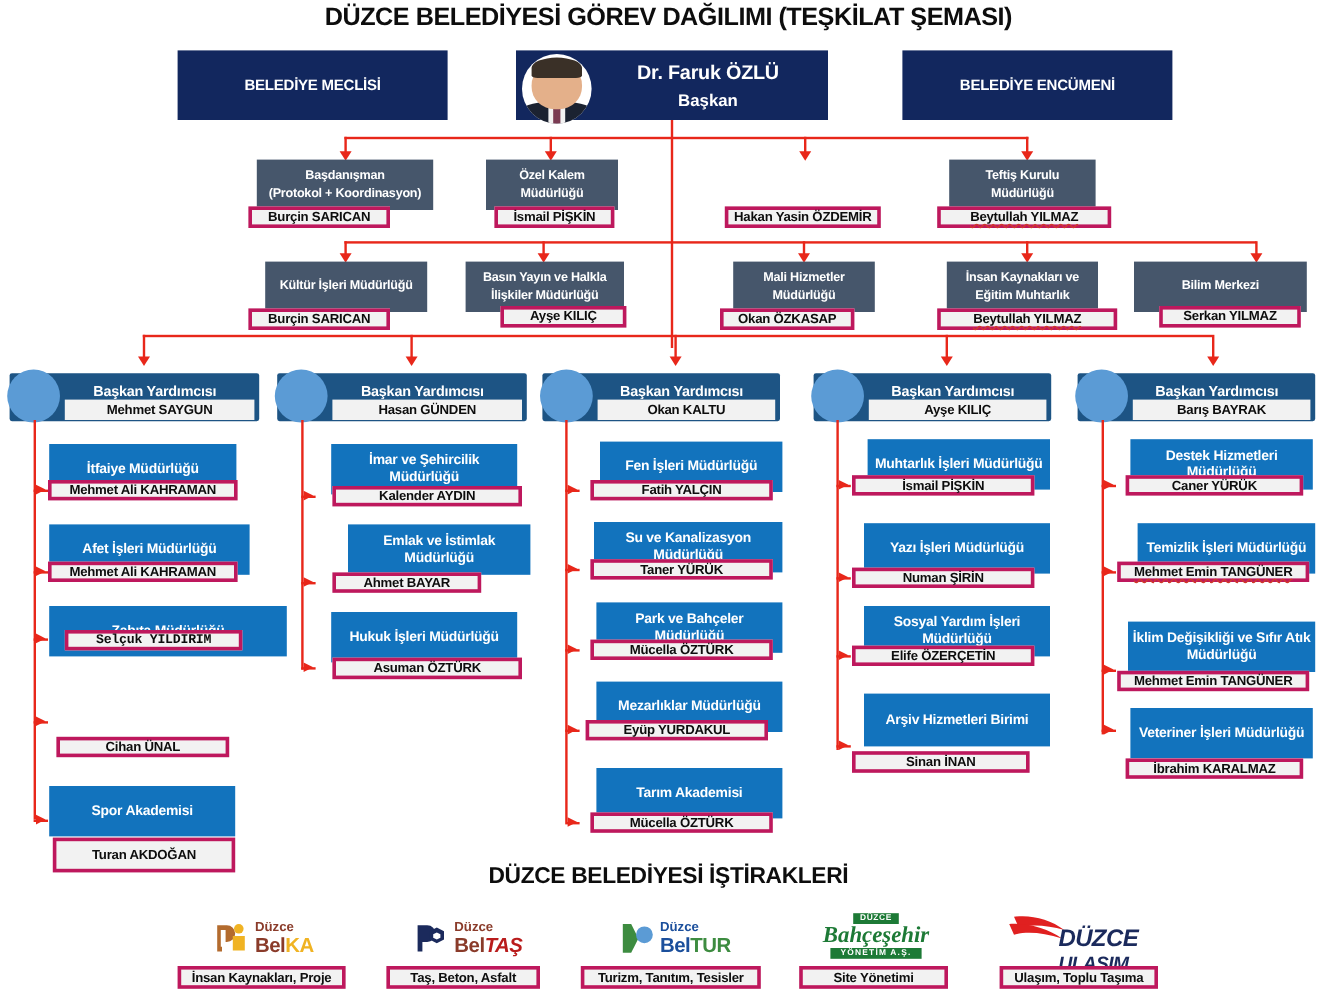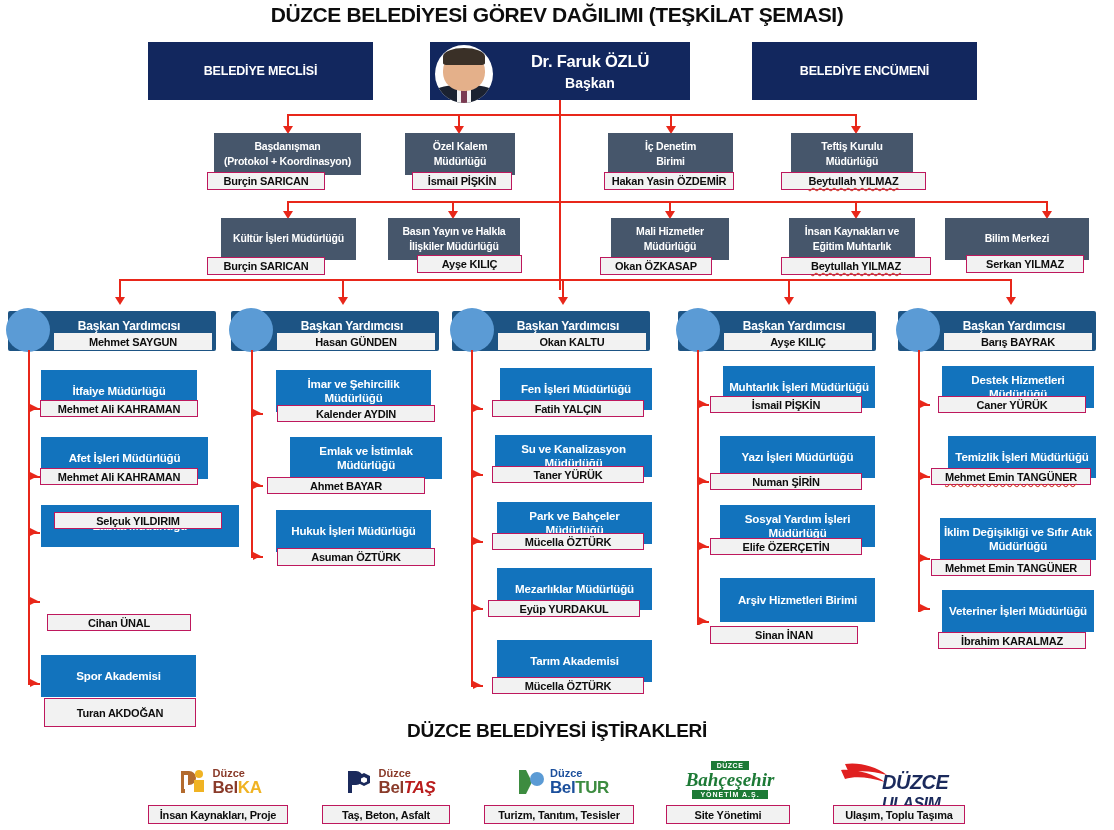--- a/index.html
+++ b/index.html
@@ -159,21 +159,21 @@
     line-height:1.2;
     letter-spacing:-0.2px;
     padding:0 4px;
     box-sizing:border-box;
   }
 
   
   .nameplate{
     position:absolute;
     background:#f2f2f2;
-    border:1px solid #be185d;
+    border:3px solid #be185d;
     display:flex;
     align-items:center;
     justify-content:center;
     font-size:11px;
     font-weight:bold;
     color:#0d0d0d;
     letter-spacing:-0.2px;
     text-align:center;
     box-sizing:border-box;
     white-space:nowrap;
@@ -270,24 +270,20 @@
     <span>(Protokol + Koordinasyon)</span>
   </div>
   <div class="nameplate" style="left:207px;top:172px;width:118px;height:18px;">Burçin SARICAN</div>
 
   <div class="greybox" style="left:405px;top:133px;width:110px;height:42px;">
     <span>Özel Kalem</span>
     <span>Müdürlüğü</span>
   </div>
   <div class="nameplate" style="left:412px;top:172px;width:100px;height:18px;">İsmail PİŞKİN</div>
 
-  <div class="greybox" style="left:608px;top:133px;width:125px;height:42px;">
-    <span>İç Denetim</span>
-    <span>Birimi</span>
-  </div>
   <div class="nameplate" style="left:604px;top:172px;width:130px;height:18px;">Hakan Yasin ÖZDEMİR</div>
 
   <div class="greybox" style="left:791px;top:133px;width:122px;height:42px;">
     <span>Teftiş Kurulu</span>
     <span>Müdürlüğü</span>
   </div>
   <div class="nameplate wavy" style="left:781px;top:172px;width:145px;height:18px;">Beytullah  YILMAZ</div>
 
   <div class="rl h" style="left:287px;top:201px;width:760px;"></div>
   <div class="rl v" style="left:287px;top:201px;height:12px;"></div>
@@ -361,21 +357,21 @@
     </div>
   <div class="arrow-right" style="left:30px;top:472px;"></div>
   <div class="rl h" style="left:28px;top:476px;width:12px;"></div>
   <div class="nameplate" style="left:40px;top:468px;width:158px;height:17px;">Mehmet Ali KAHRAMAN</div>
 
   <div class="deptbox" style="left:41px;top:505px;width:198px;height:42px;">
     <span>Zabıta Müdürlüğü</span>
     </div>
   <div class="arrow-right" style="left:30px;top:528px;"></div>
   <div class="rl h" style="left:28px;top:532px;width:12px;"></div>
-  <div class="nameplate" style="left:54px;top:512px;width:168px;height:17px;">Selçuk  YILDIRIM</div>
+  <div class="nameplate" style="left:54px;top:525px;width:148px;height:17px;font-family:Liberation Mono, monospace;">Selçuk  YILDIRIM</div>
 
   <div class="arrow-right" style="left:30px;top:597px;"></div>
   <div class="rl h" style="left:28px;top:601px;width:12px;"></div>
   <div class="nameplate" style="left:47px;top:614px;width:144px;height:17px;">Cihan ÜNAL</div>
 
   <div class="deptbox" style="left:41px;top:655px;width:155px;height:42px;">
     <span>Spor Akademisi</span>
     </div>
   <div class="arrow-right" style="left:30px;top:679px;"></div>
   <div class="rl h" style="left:28px;top:683px;width:12px;"></div>
@@ -394,21 +390,21 @@
     </div>
   <div class="arrow-right" style="left:253px;top:409px;"></div>
   <div class="rl h" style="left:251px;top:413px;width:12px;"></div>
   <div class="nameplate" style="left:277px;top:405px;width:158px;height:17px;">Kalender AYDIN</div>
 
   <div class="deptbox" style="left:290px;top:437px;width:152px;height:42px;">
     <span>Emlak ve İstimlak Müdürlüğü</span>
     </div>
   <div class="arrow-right" style="left:253px;top:481px;"></div>
   <div class="rl h" style="left:251px;top:485px;width:12px;"></div>
-  <div class="nameplate" style="left:267px;top:477px;width:158px;height:17px;">Ahmet BAYAR</div>
+  <div class="nameplate" style="left:277px;top:477px;width:124px;height:17px;">Ahmet BAYAR</div>
 
   <div class="deptbox" style="left:276px;top:510px;width:155px;height:42px;">
     <span>Hukuk İşleri Müdürlüğü</span>
     </div>
   <div class="arrow-right" style="left:253px;top:552px;"></div>
   <div class="rl h" style="left:251px;top:556px;width:12px;"></div>
   <div class="nameplate" style="left:277px;top:548px;width:158px;height:18px;">Asuman ÖZTÜRK</div>
 
   <div class="deputy" style="left:452px;top:311px;width:198px;height:40px;">
     <div class="circle"></div>

